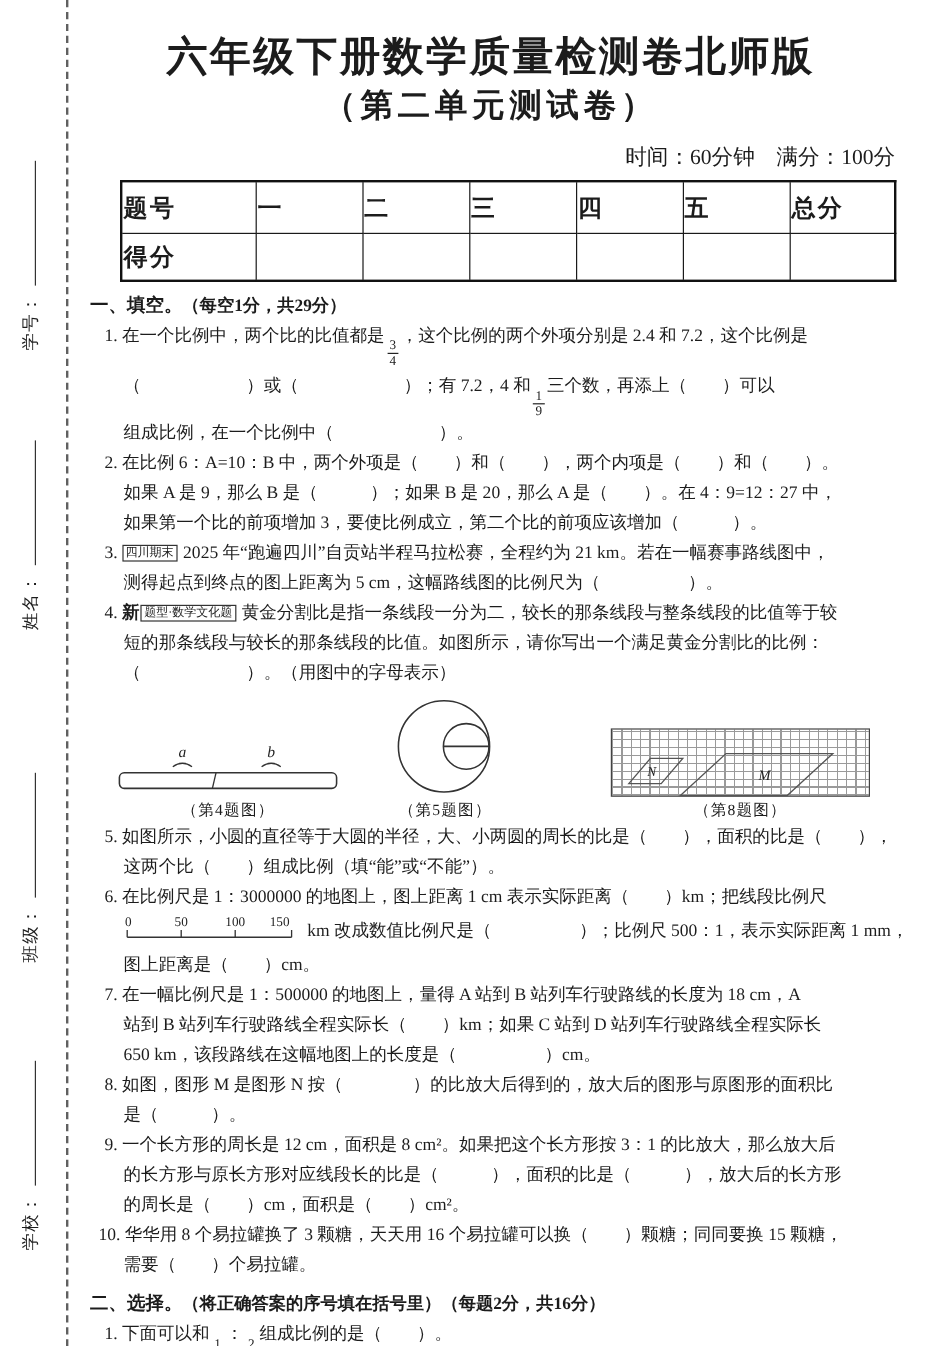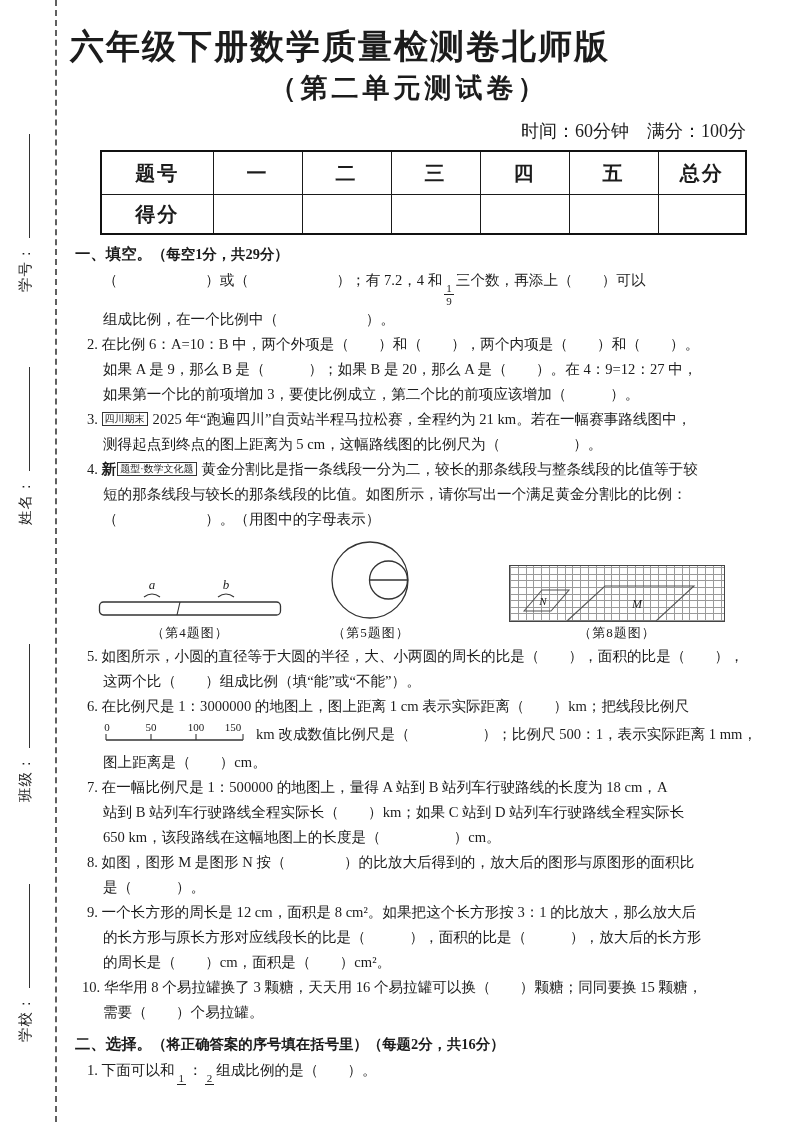--- a/index.html
+++ b/index.html
@@ -9,26 +9,26 @@
     -webkit-font-smoothing:antialiased;
   }
   .side{position:absolute;left:0;top:0;width:55px;height:1122px;border-right:2px dashed #606060;}
   .side-field{
     position:absolute;left:16px;display:flex;align-items:baseline;gap:7px;
     transform:rotate(-90deg);transform-origin:left top;white-space:nowrap;
     font-size:14.5px;letter-spacing:1px;
   }
   .side-line{display:inline-block;width:104px;border-bottom:1.6px solid #333;height:10px;}
   .content{position:absolute;left:70px;top:0;width:678px;}
-  .title{margin-top:24px;font-size:34px;font-weight:700;letter-spacing:2px;}
+  .title{margin-top:24px;text-align:center;font-size:34px;font-weight:700;letter-spacing:2px;}
   .subtitle{margin-top:0;text-align:center;font-size:27px;font-weight:700;letter-spacing:4px;}
   .meta{margin-top:13px;text-align:right;font-size:18px;padding-right:2px;}
   table.score{border-collapse:collapse;margin:7px 0 0 30px;table-layout:fixed;}
   table.score td{
-    border:1.6px solid #1a1a1a;text-align:center;vertical-align:middle;
+    border:1.6px solid #1a1a1a;vertical-align:middle;
     font-size:20px;font-weight:700;letter-spacing:2px;
   }
   table.score{border:2.6px solid #111;}
   table.score tr.hdr td{height:40px;}
   table.score tr.scr td{height:36px;}
   .sec-h{font-size:15.4px;margin-top:9px;padding-left:5px;font-weight:700;white-space:nowrap;}
   .sec-h .note{font-weight:700;font-size:14.4px;}
   .q{font-size:14.6px;}
   .ln{line-height:25px;white-space:nowrap;}
   .ln.tall{line-height:31px;}
@@ -117,20 +117,24 @@
         <td></td>
         <td></td>
         <td></td>
       </tr>
     </tbody>
       </table>
 
     <div class="sec-h"><span>一、填空。</span><span class="note">（每空1分，共29分）</span></div>
 
     <div class="q">
+      <div class="ln num tall"><span>1. 在一个比例中，两个比的比值都是</span><span class="fr">
+            <span class="n">3</span>
+            <span>4</span>
+          </span><span>，这个比例的两个外项分别是 2.4 和 7.2，这个比例是</span></div>
       <div class="ln cont tall"><span>（　　　　　　）或（　　　　　　）；有 7.2，4 和</span><span class="fr">
             <span class="n">1</span>
             <span>9</span>
           </span><span>三个数，再添上（　　）可以</span></div>
       <div class="ln cont">组成比例，在一个比例中（　　　　　　）。</div>
     </div>
 
     <div class="q">
       <div class="ln num">2. 在比例 6：A=10：B 中，两个外项是（　　）和（　　），两个内项是（　　）和（　　）。</div>
       <div class="ln cont">如果 A 是 9，那么 B 是（　　　）；如果 B 是 20，那么 A 是（　　）。在 4：9=12：27 中，</div>

